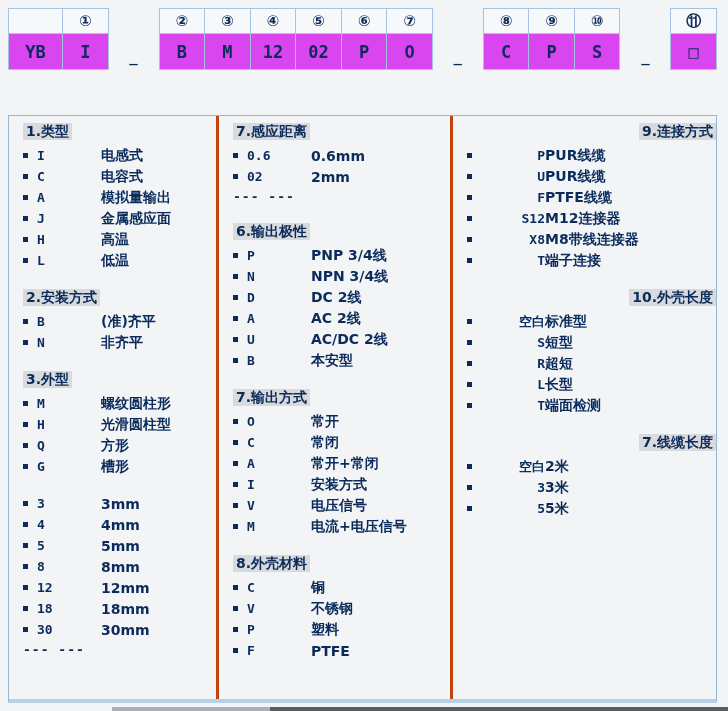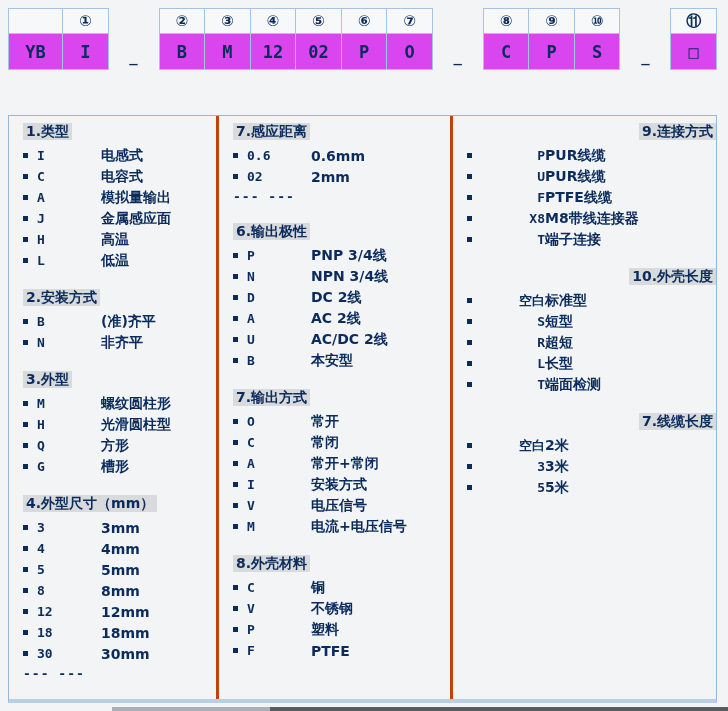--- a/index.html
+++ b/index.html
@@ -183,21 +183,21 @@
           <span class="desc">光滑圆柱型</span>
         </div><div class="item">
           <span class="bullet"></span>
           <span class="key">Q</span>
           <span class="desc">方形</span>
         </div><div class="item">
           <span class="bullet"></span>
           <span class="key">G</span>
           <span class="desc">槽形</span>
         </div></div>
-      <div class="sec"><div class="sec-title">4.外型尺寸（mm）</div><div class="item">
+      <div class="sec"><div class="item">
           <span class="bullet"></span>
           <span class="key">3</span>
           <span class="desc">3mm</span>
         </div><div class="item">
           <span class="bullet"></span>
           <span class="key">4</span>
           <span class="desc">4mm</span>
         </div><div class="item">
           <span class="bullet"></span>
           <span class="key">5</span>
@@ -304,20 +304,24 @@
           <span class="key">P</span>
           <span class="desc">PUR线缆</span>
         </div><div class="item">
           <span class="bullet"></span>
           <span class="key">U</span>
           <span class="desc">PUR线缆</span>
         </div><div class="item">
           <span class="bullet"></span>
           <span class="key">F</span>
           <span class="desc">PTFE线缆</span>
+        </div><div class="item">
+          <span class="bullet"></span>
+          <span class="key">S12</span>
+          <span class="desc">M12连接器</span>
         </div><div class="item">
           <span class="bullet"></span>
           <span class="key">X8</span>
           <span class="desc">M8带线连接器</span>
         </div><div class="item">
           <span class="bullet"></span>
           <span class="key">T</span>
           <span class="desc">端子连接</span>
         </div></div>
       <div class="sec"><div class="sec-title">10.外壳长度</div><div class="item">

